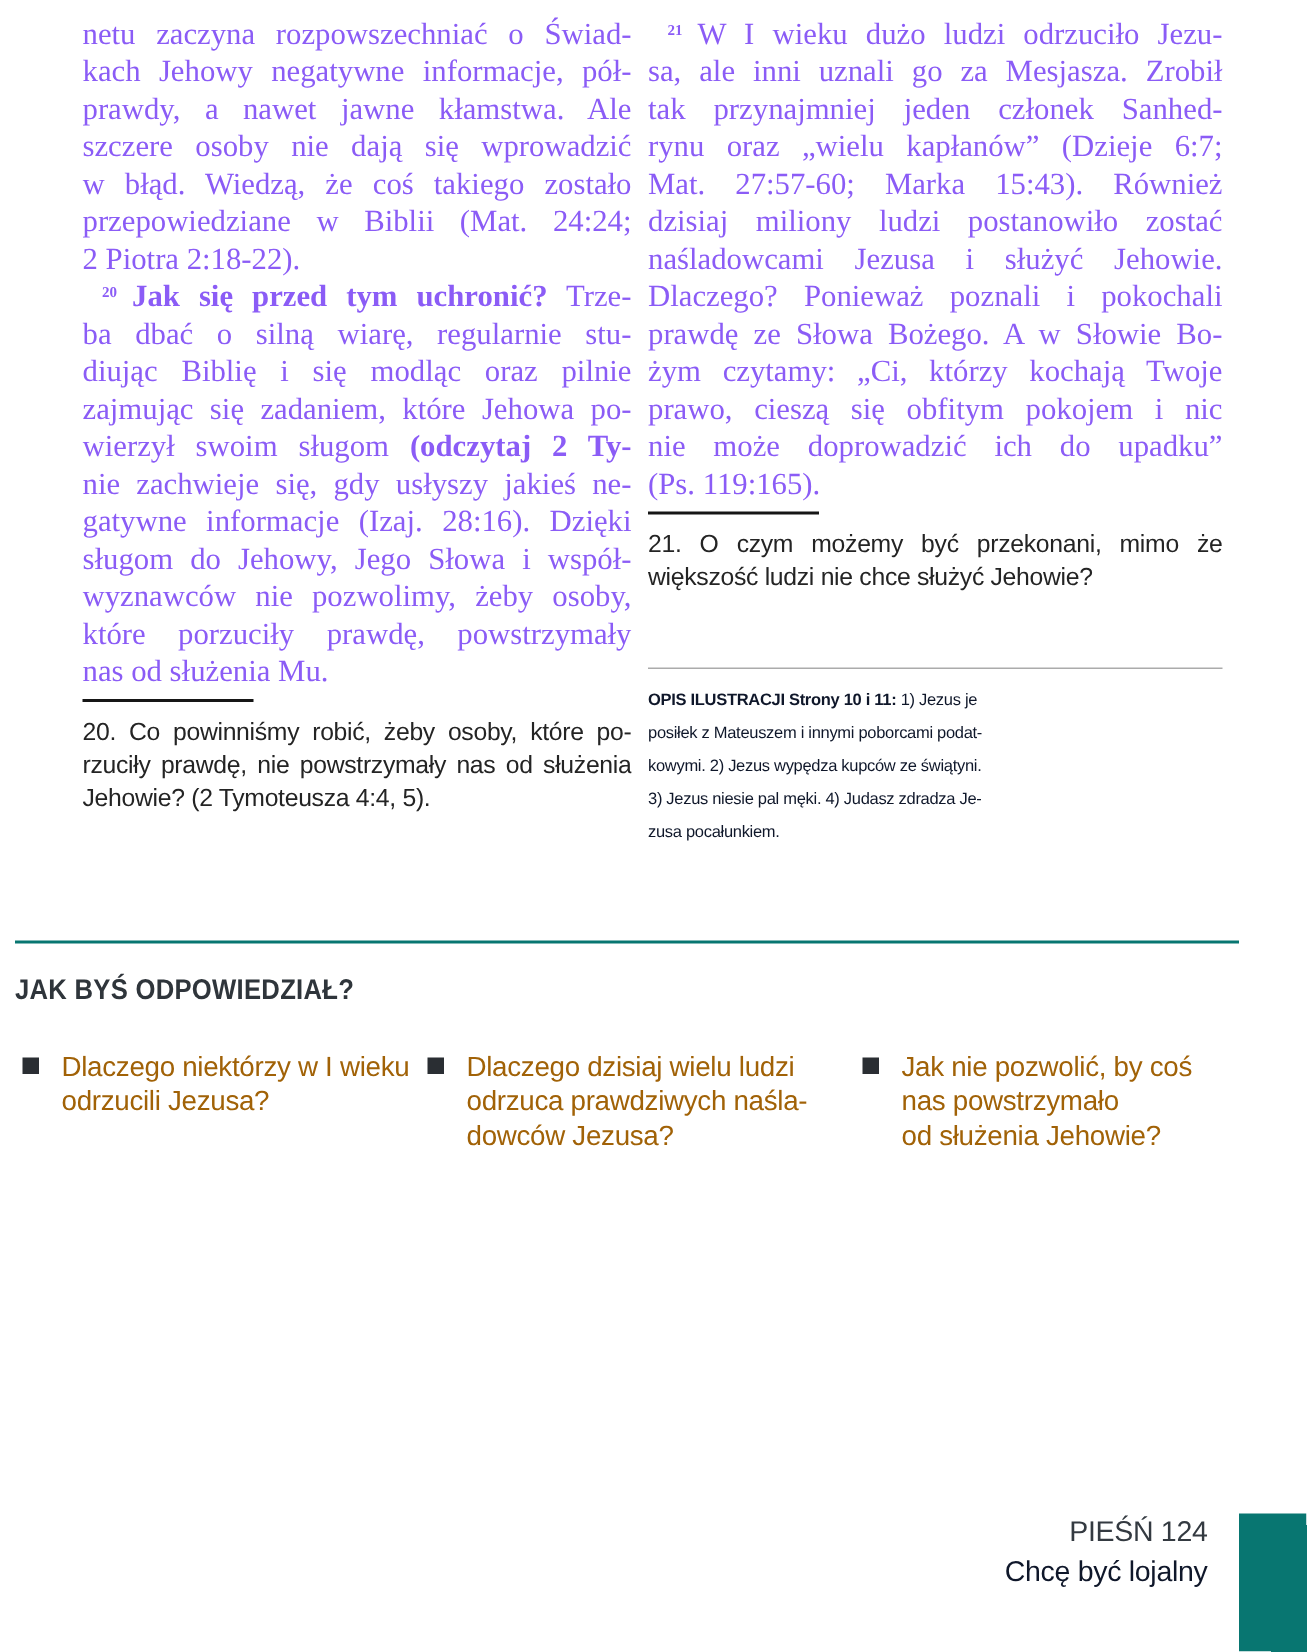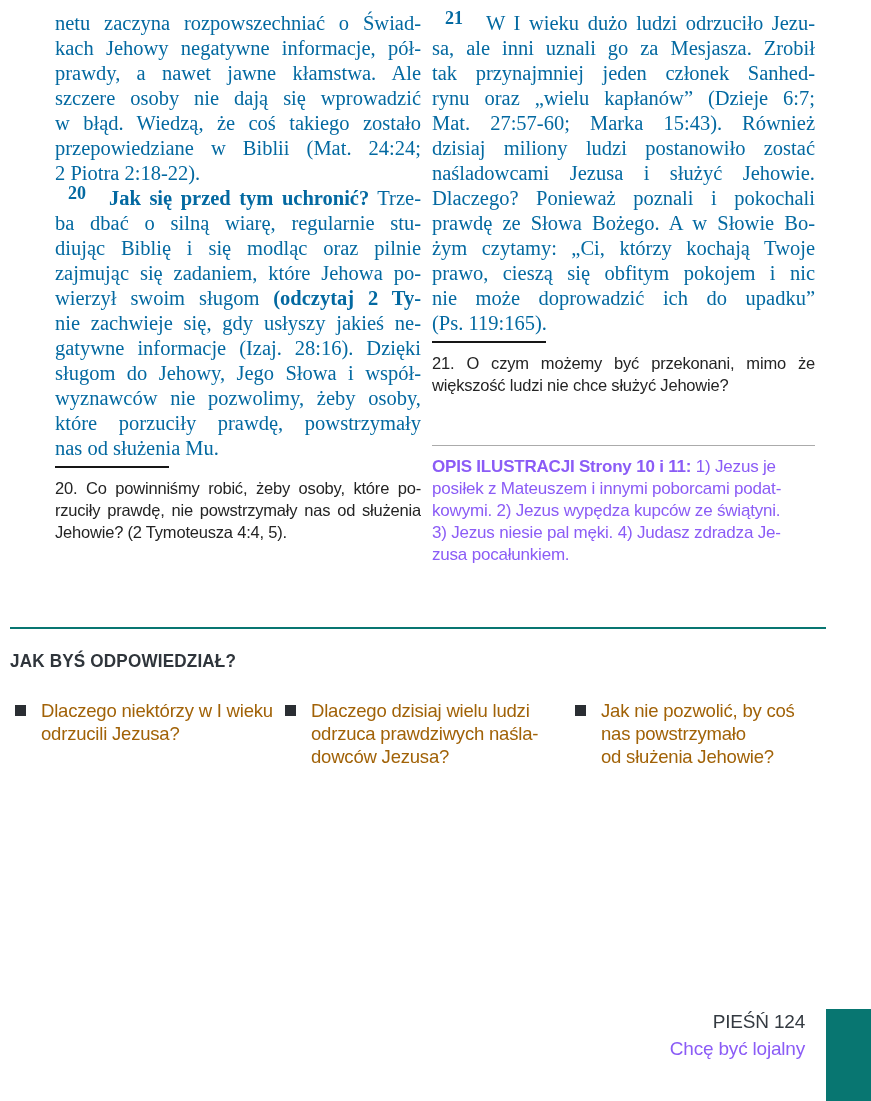--- a/index.html
+++ b/index.html
@@ -10,48 +10,48 @@
     font-family:"Liberation Serif", serif;
     -webkit-font-smoothing:antialiased;
   }
   .col{position:absolute;top:11px;}
   .col-left{left:55px;width:366px;}
   .col-right{left:432px;width:383px;}
 
   
   .par .line{
     font-size:20.5px;line-height:25px;height:25px;overflow:hidden;
-    color:#0369a1;
+    color:#8b5cf6;
     text-align:justify;text-align-last:justify;text-justify:inter-word;
     white-space:normal;
     font-family:Liberation Serif, serif;
   }
   .par .line.last{text-align-last:left;}
   .par.indent .line:first-child{text-indent:13px;}
   .b{font-weight:bold;}
   .pnum{
-    font-weight:bold;font-size:18px;line-height:0;
-    position:relative;top:-6px;margin-right:23px;
+    font-weight:bold;font-size:10px;line-height:0;
+    position:relative;top:-6px;margin-right:10px;
   }
 
   .fn-rule{width:114px;border-top:2px solid #161616;margin-top:5px;margin-bottom:9px;}
 
   .footnote .line{
     font-family:"Liberation Sans", sans-serif;
     font-size:16.5px;line-height:22px;height:22px;overflow:hidden;
     color:#242424;letter-spacing:-0.2px;
     text-align:justify;text-align-last:justify;
   }
   .footnote .line.last{text-align-last:left;}
 
   .caption-rule{width:100%;border-top:1px solid #ababab;margin-top:49px;margin-bottom:10px;}
   .caption .line{
     font-family:"Liberation Sans", sans-serif;
-    font-size:17px;line-height:22px;height:22px;overflow:hidden;
-    color:#8b5cf6;letter-spacing:-0.2px;
+    font-size:11px;line-height:22px;height:22px;overflow:hidden;
+    color:#0f172a;letter-spacing:-0.2px;
     text-align:right;text-align-last:left;
   }
 
   .review-rule{position:absolute;left:10px;top:627px;width:816px;height:2px;background:var(--accent,#087671);}
   .review-heading{
     position:absolute;left:10px;top:650px;
     font-family:"Liberation Sans", sans-serif;font-weight:bold;
     font-size:19px;color:#2f353b;letter-spacing:0.2px;
     transform:scaleX(0.9);transform-origin:left center;white-space:nowrap;
   }
@@ -65,21 +65,21 @@
     font-family:"Liberation Sans", sans-serif;
     font-size:18.5px;line-height:23px;color:#a16207;letter-spacing:-0.2px;
     white-space:nowrap;
   }
 
   .song{
     position:absolute;top:1008px;right:66px;text-align:right;
     font-family:"Liberation Sans", sans-serif;
   }
   .song-label{font-weight:normal;font-size:19px;line-height:27px;color:#343a41;letter-spacing:-0.2px;}
-  .song-title{font-size:19px;line-height:27px;color:#8b5cf6;letter-spacing:-0.2px;}
+  .song-title{font-size:19px;line-height:27px;color:#0f172a;letter-spacing:-0.2px;}
 
   .teal-block{position:absolute;left:826px;top:1009px;width:45px;height:92px;background:var(--accent,#087671);}
 </style>
 </head>
 <body>
 
 <div>
 
   <div class="col col-left">
     <div id="left-pars">

